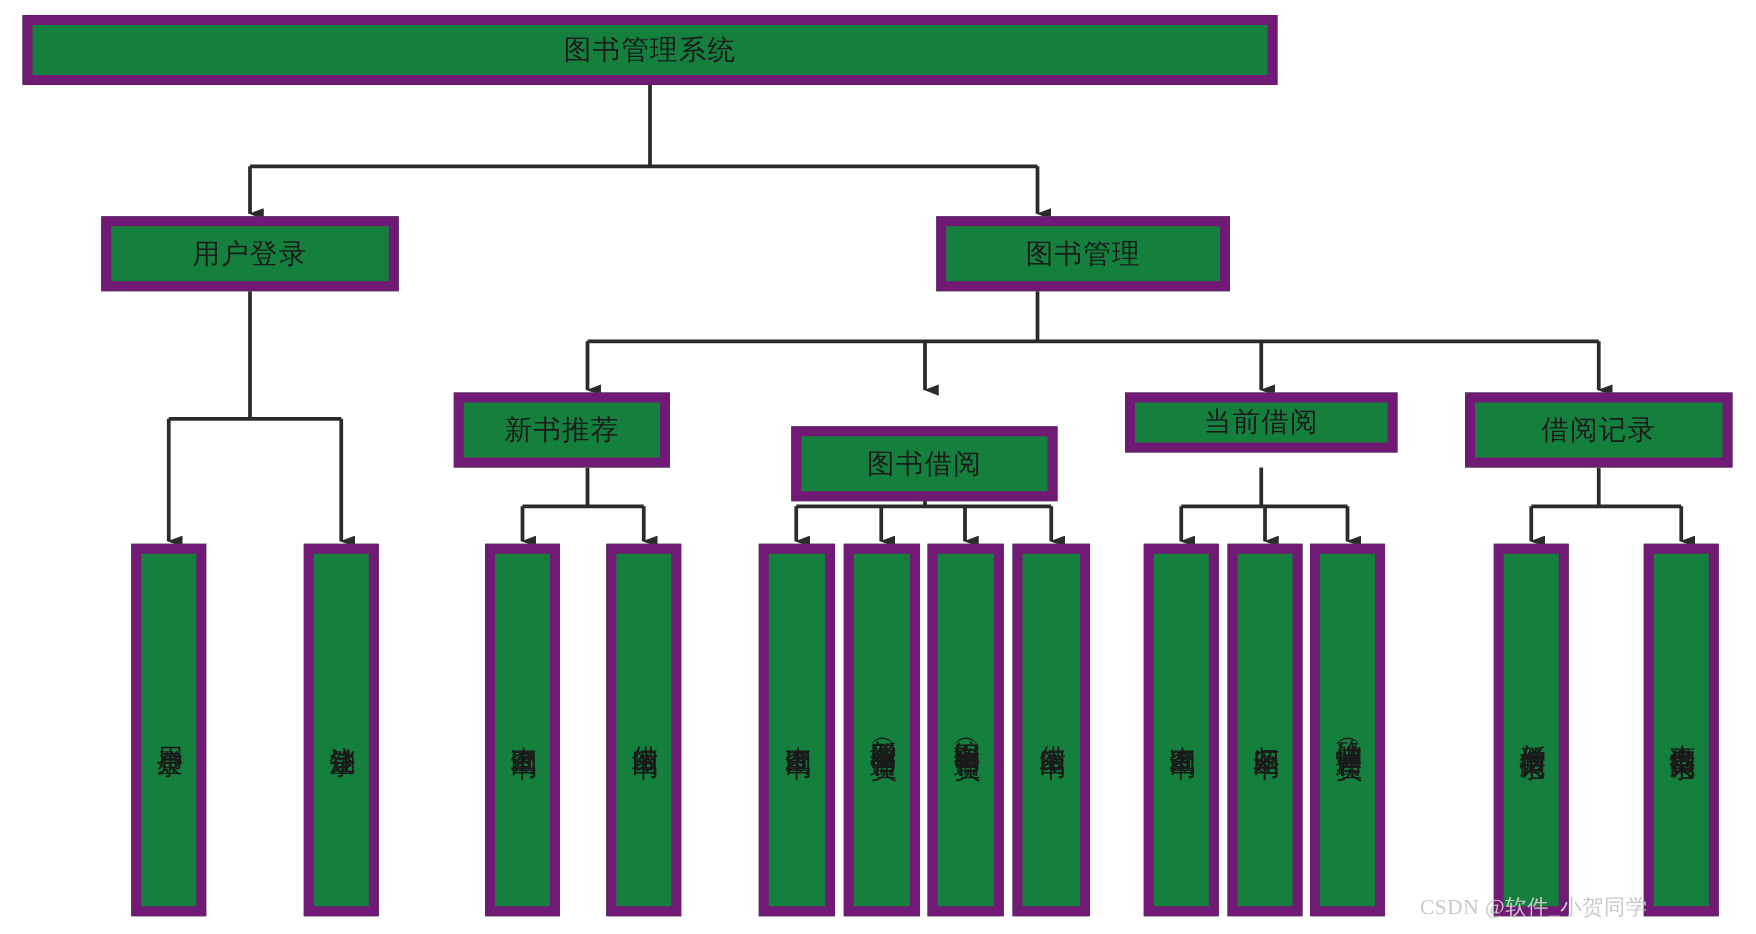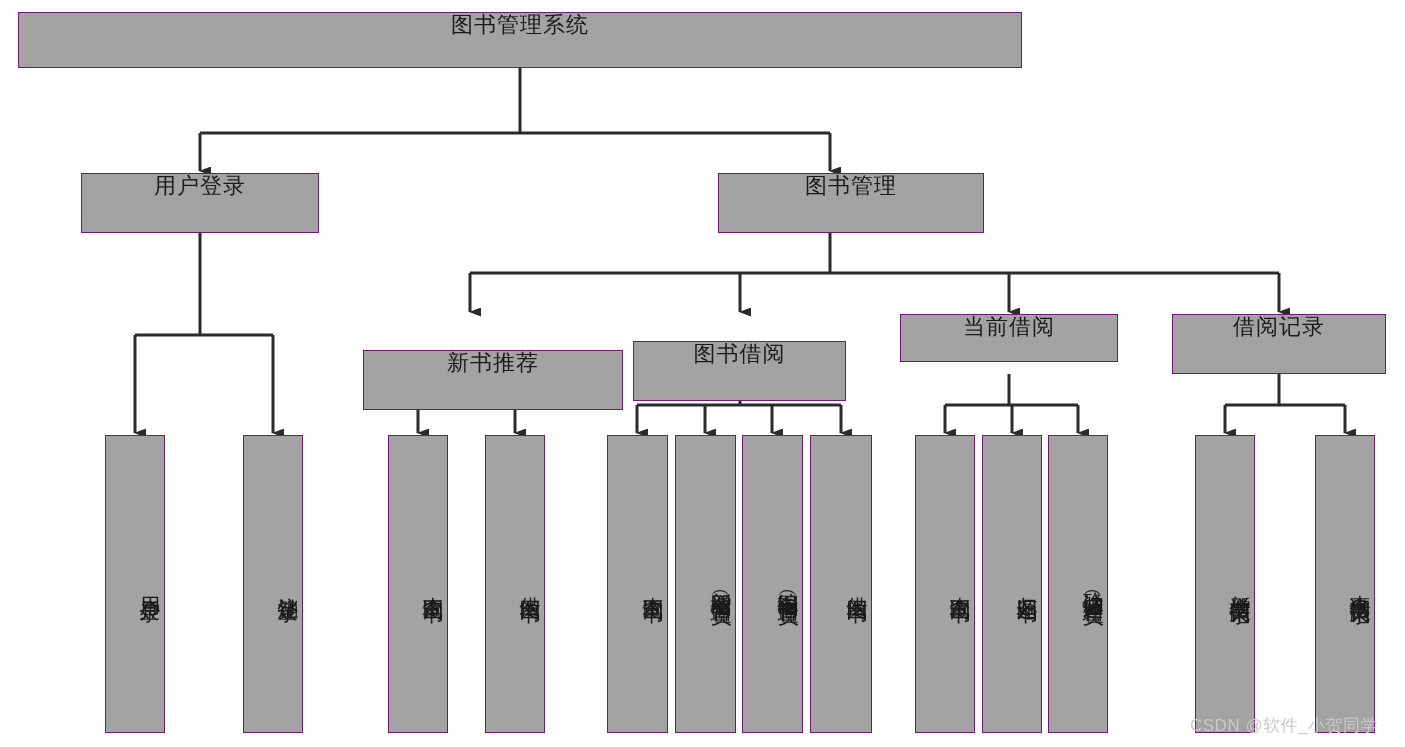--- a/index.html
+++ b/index.html
@@ -21,23 +21,24 @@
     position: absolute;
     left: 0;
     top: 0;
     width: 1405px;
     height: 747px;
     pointer-events: none;
   }
   .node {
     position: absolute;
     box-sizing: border-box;
-    background: #a3a3a3;
-    border: 1px solid #701a75;
+    background: #15803d;
+    border: 8px solid #701a75;
     display: flex;
+    align-items: center;
     justify-content: center;
     color: #1a1a1a;
   }
   .node.horiz {
     font-size: 22px;
     letter-spacing: 1px;
     line-height: 1.1;
   }
   .node.vert {
     writing-mode: vertical-rl;
@@ -111,26 +112,26 @@
   </svg>
 
   <div class="node horiz" id="node-root" style="left: 18px; top: 12px; width: 1004px; height: 56px;">
     <span>图书管理系统</span>
   </div>
 
   <div id="level2-layer">
       <div class="node horiz" style="left: 81px; top: 173px; width: 238px; height: 60px;">
         <span>用户登录</span>
       </div>
-      <div class="node horiz" style="left: 718px; top: 173px; width: 266px; height: 60px;">
+      <div class="node horiz" style="left: 749px; top: 173px; width: 235px; height: 60px;">
         <span>图书管理</span>
       </div>
     </div>
   <div id="level3-layer">
-      <div class="node horiz" style="left: 363px; top: 314px; width: 260px; height: 60px; margin-top: 36px;">
+      <div class="node horiz" style="left: 363px; top: 314px; width: 173px; height: 60px;">
         <span>新书推荐</span>
       </div>
       <div class="node horiz" style="left: 633px; top: 314px; width: 213px; height: 60px; margin-top: 27px;">
         <span>图书借阅</span>
       </div>
       <div class="node horiz" style="left: 900px; top: 314px; width: 218px; height: 48px;">
         <span>当前借阅</span>
       </div>
       <div class="node horiz" style="left: 1172px; top: 314px; width: 214px; height: 60px;">
         <span>借阅记录</span>
@@ -171,14 +172,14 @@
         <span>确认归还（管理员）</span>
       </div>
       <div class="node vert" style="left: 1195px; top: 435px; width: 60px; height: 298px;">
         <span>新增借阅记录</span>
       </div>
       <div class="node vert" style="left: 1315px; top: 435px; width: 60px; height: 298px;">
         <span>查询借阅记录</span>
       </div>
     </div>
 
-  <div class="watermark" id="watermark" style="left: 1190px; top: 714px;">CSDN @软件_小贺同学</div>
+  <div class="watermark" id="watermark" style="left: 1136px; top: 714px; font-family: Liberation Serif, serif;">CSDN @软件_小贺同学</div>
 </div>
 
 </body></html>

